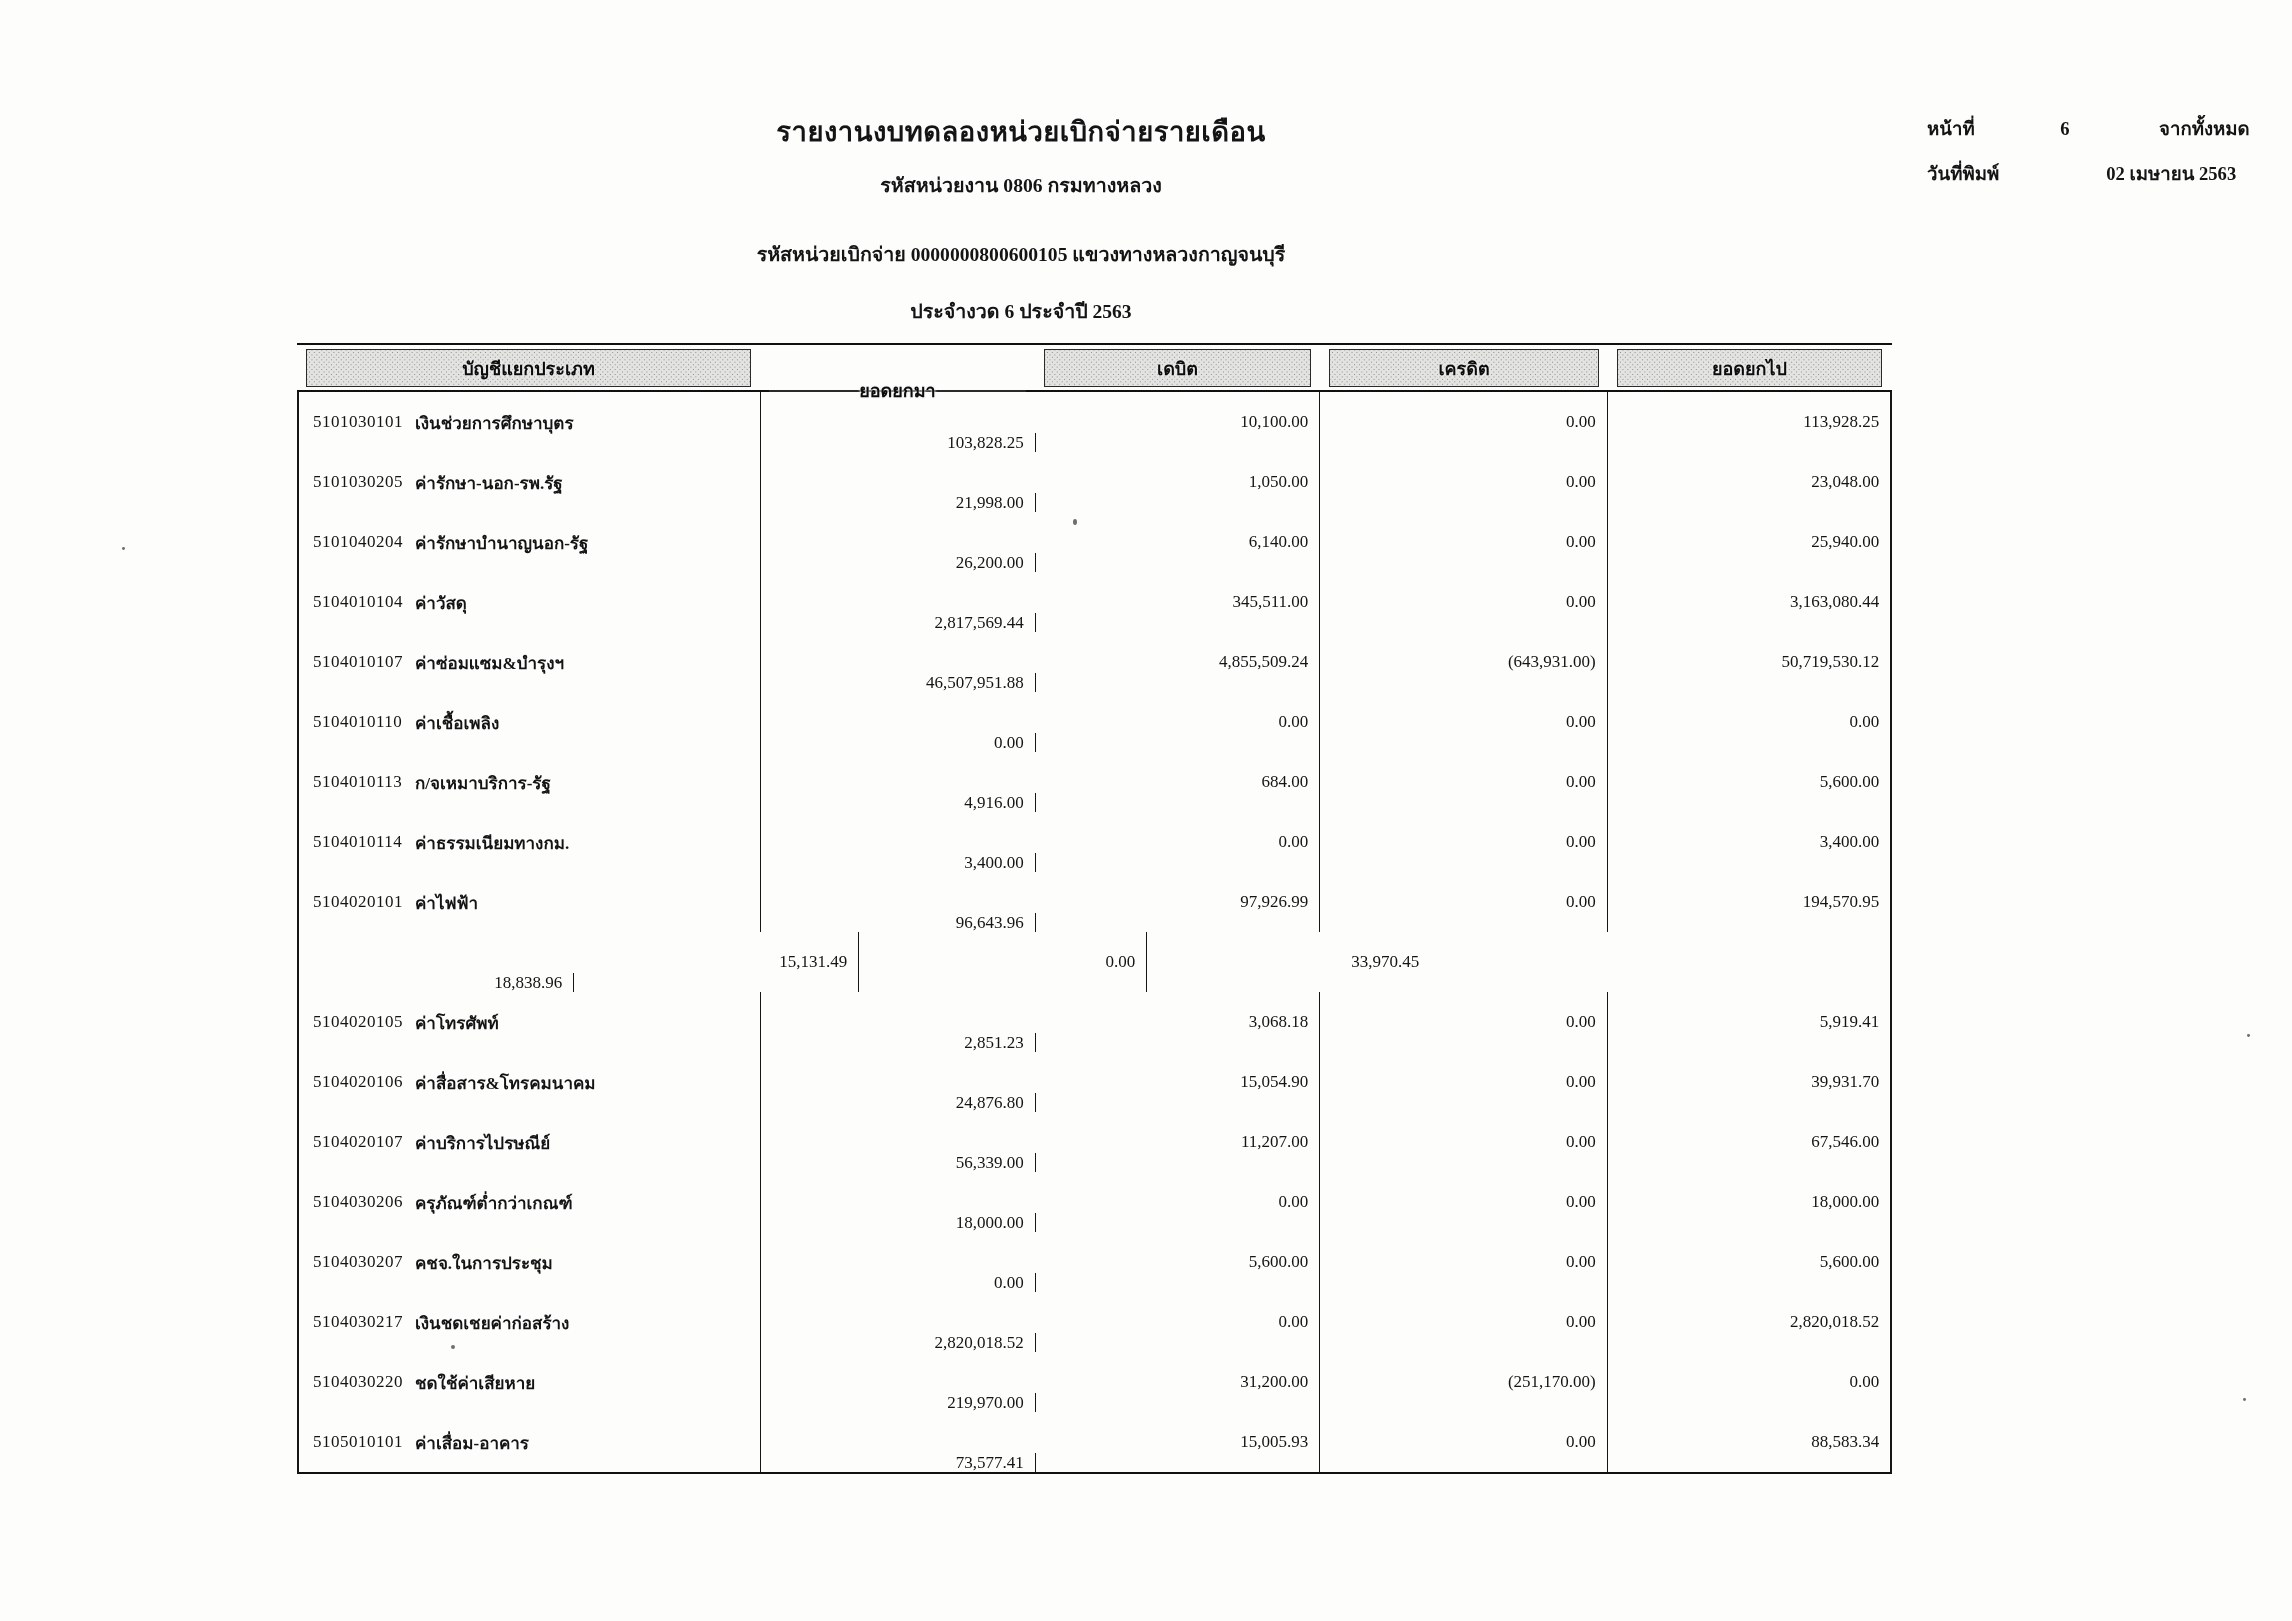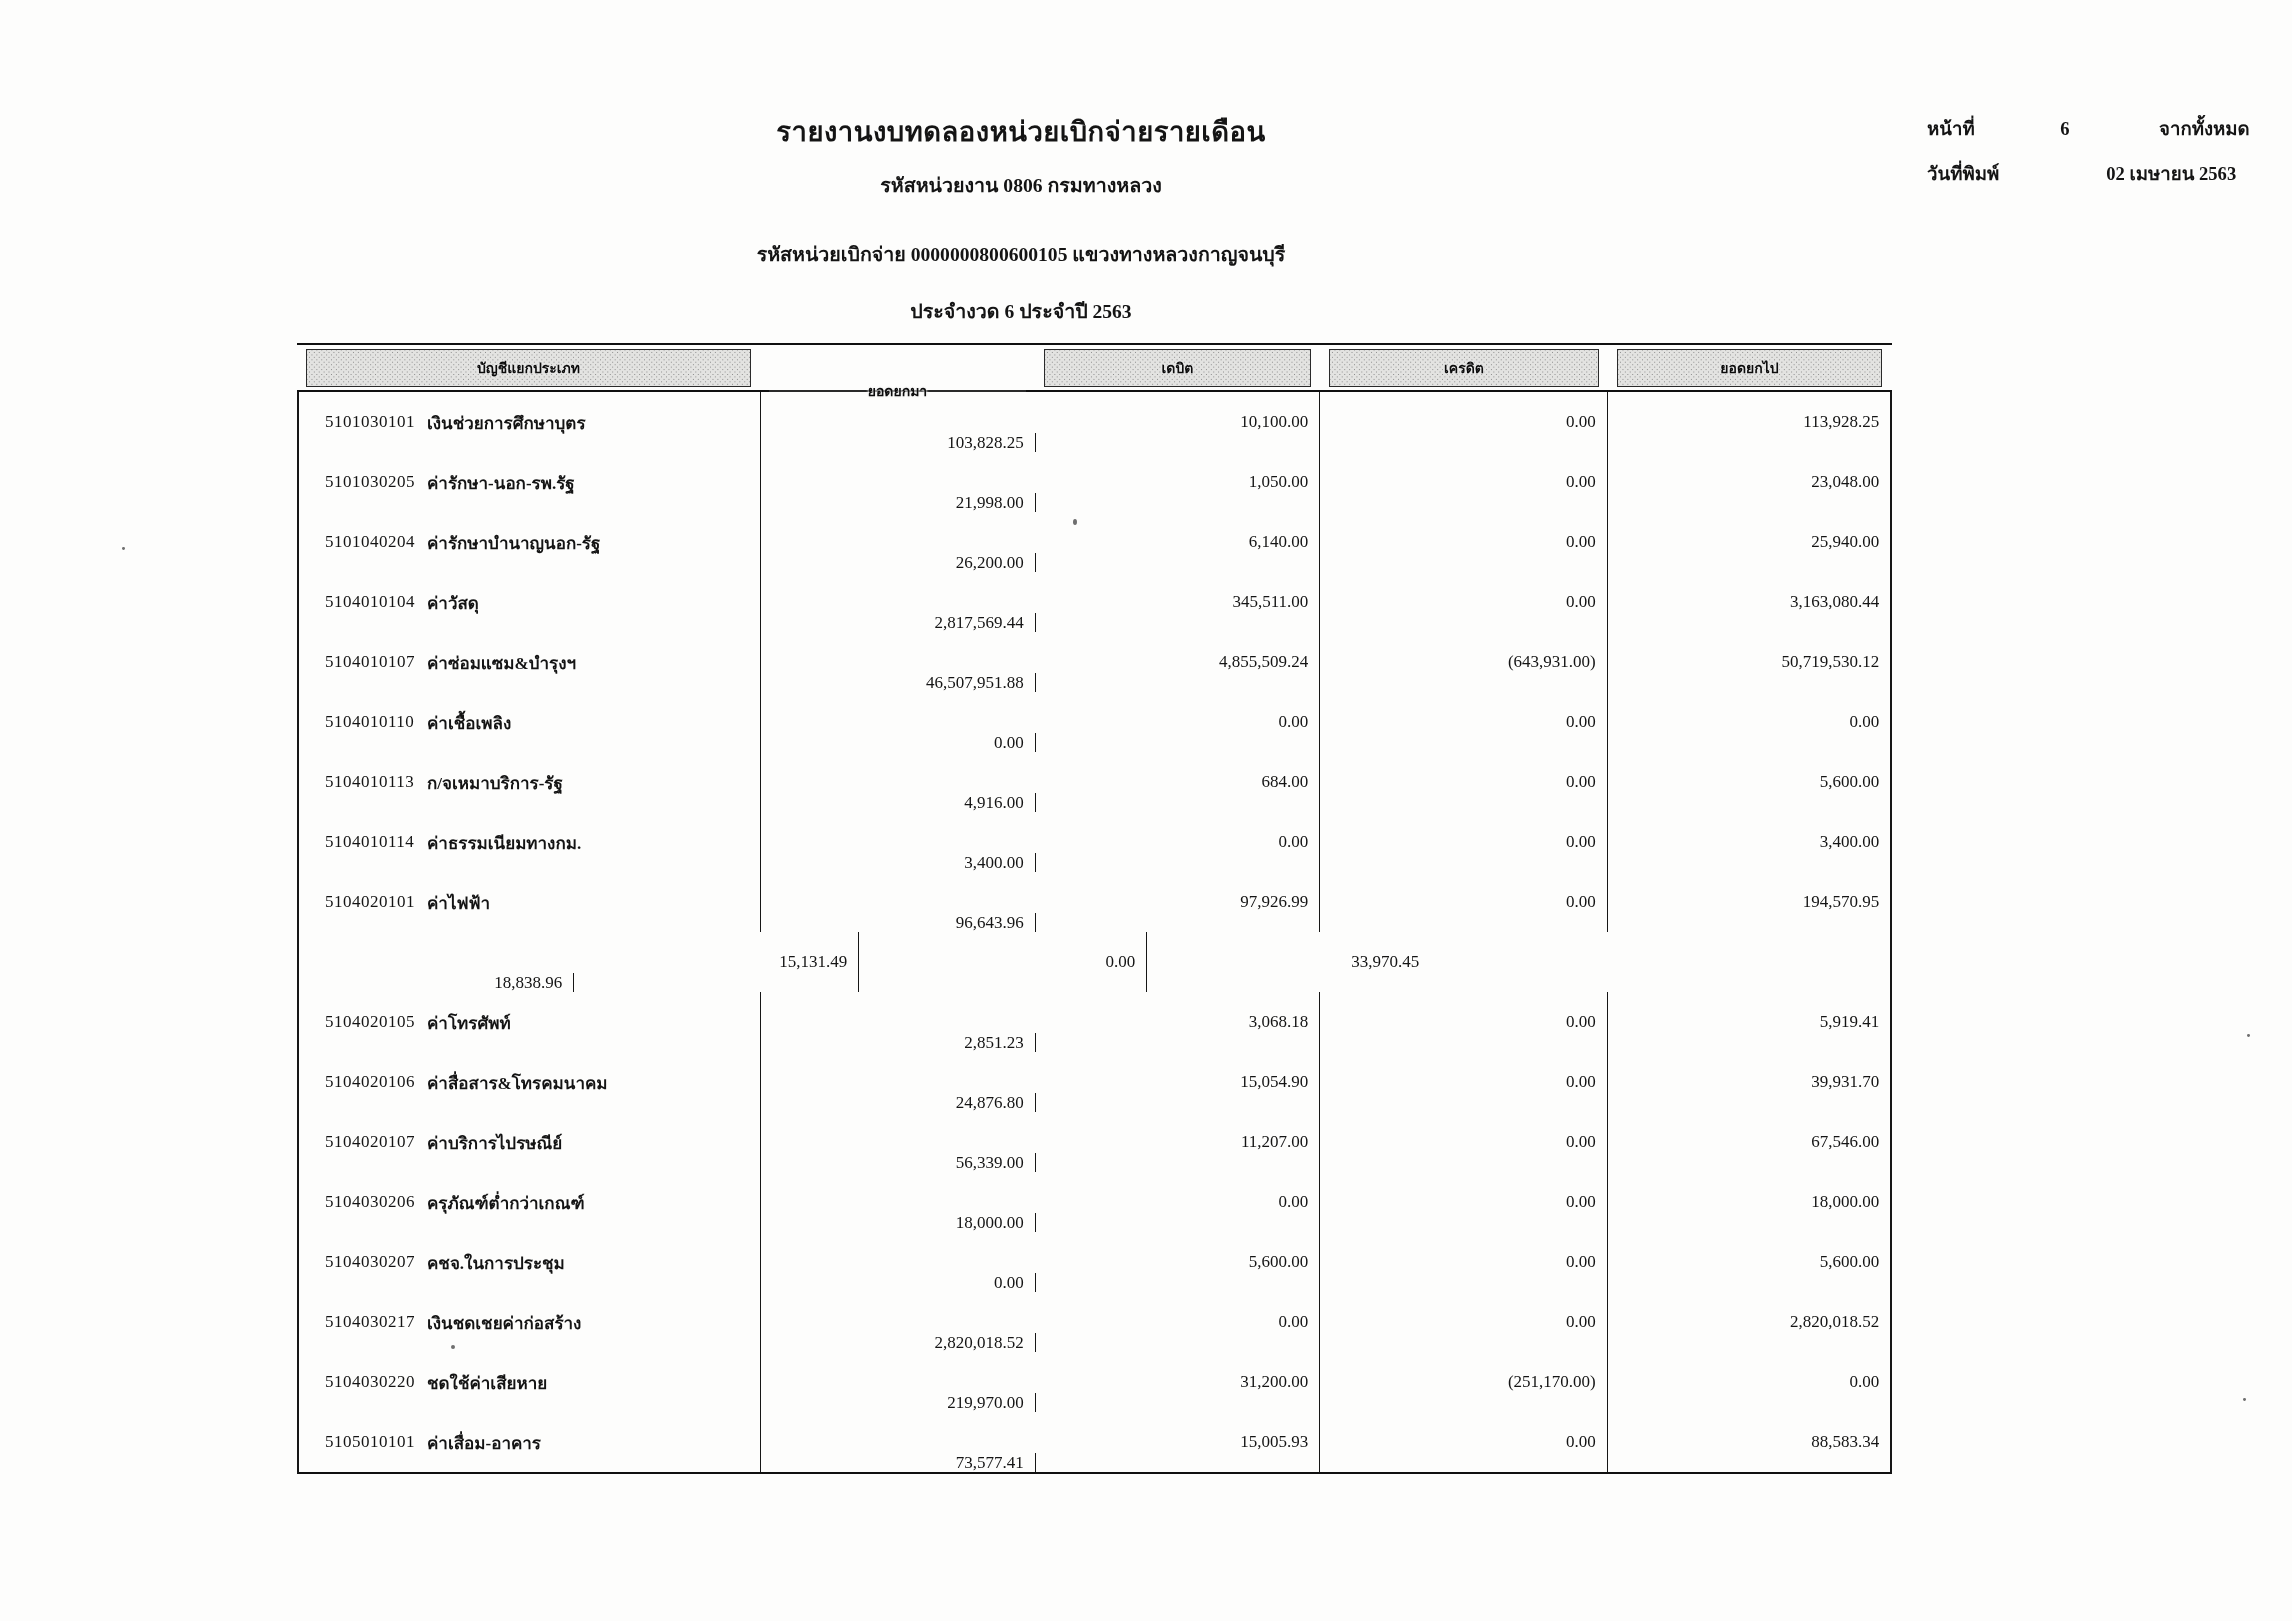--- a/index.html
+++ b/index.html
@@ -38,21 +38,21 @@
   
   .tablewrap { position: absolute; left: 297px; top: 343px; width: 1595px; }
   .topline { border-top: 2.9px solid #101010; }
 
   .thead { display: flex; height: 47px; border-bottom: 2px solid #101010; }
   .th { display: flex; align-items: stretch; }
   .th .box {
     flex: 1; margin: 3.9px 8.8px 2.9px 8.8px;
     border: 1px solid #2a2a2a;
     display: flex; align-items: center; justify-content: center;
-    font-size: 14px; font-weight: bold; color: #0c0c0c;
+    font-size: 18px; font-weight: bold; color: #0c0c0c;
     background-color: #e3e3e1;
     background-image:
       radial-gradient(#8c8c8c 0.8px, transparent 0.9px),
       radial-gradient(#8c8c8c 0.8px, transparent 0.9px);
     background-size: 4.9px 4.9px;
     background-position: 0 0, 2.5px 2.5px;
     text-shadow: 0 0 2.9px #efefef, 0 0 2.9px #efefef;
   }
   .w1 { width: 463px; }
   .w2 { width: 275px; margin-top: 41px; }
@@ -60,21 +60,21 @@
   .w4 { width: 288px; }
   .w5 { width: 283px; }
 
   .tbody {
     border-left: 2px solid #161616;
     border-right: 2px solid #161616;
     border-bottom: 2.9px solid #101010;
   }
   .trow { display: flex; height: 60px; }
   .c { display: flex; align-items: center; font-size: 17px; }
-  .c1 { padding-left: 26px; }
+  .c1 { padding-left: 14px; }
   .c1 .code { width: 102px; letter-spacing: 0.5px; }
   .c1 .acct { font-weight: bold; }
   .c2, .c3, .c4, .c5 { justify-content: flex-end; padding-right: 10.8px; }
   .c1, .c2, .c3, .c4 { border-right: 1.5px solid #161616; }
 
   
   .speck { position: absolute; background: #6f6f6f; border-radius: 50%; }
 </style>
 </head>
 <body>

